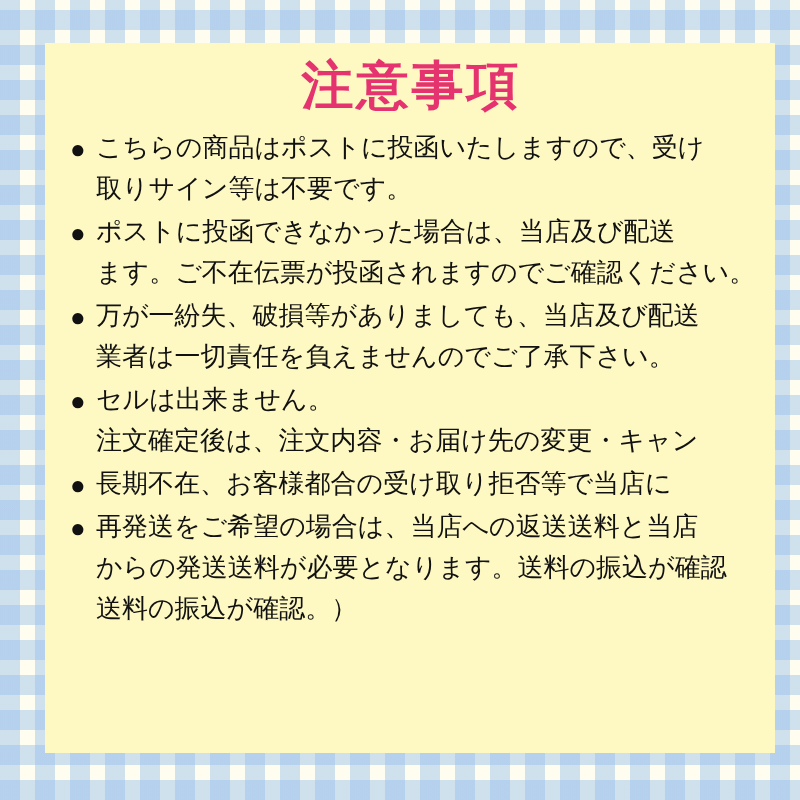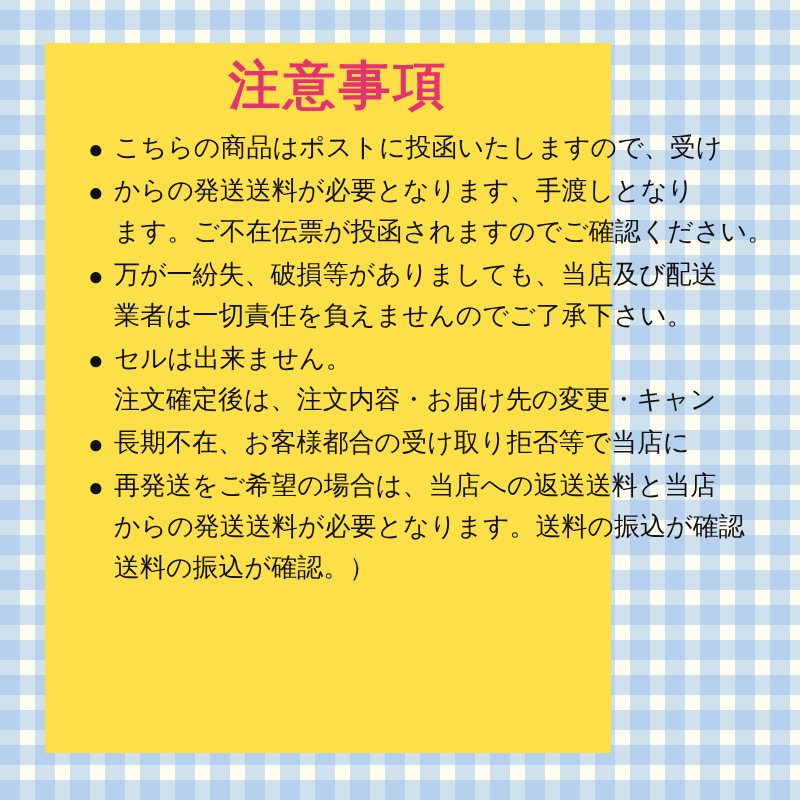--- a/index.html
+++ b/index.html
@@ -19,25 +19,25 @@
         rgba(150,190,235,0.45) 0px, rgba(150,190,235,0.45) 20px,
         transparent 20px, transparent 35px),
       repeating-linear-gradient(0deg,
         rgba(150,190,235,0.45) 0px, rgba(150,190,235,0.45) 20px,
         transparent 20px, transparent 35px);
   }
   .panel {
     position: absolute;
     left: 45px;
     top: 43px;
-    width: 566px;
+    width: 730px;
     height: 710px;
-    background: #fde047;
+    background: #fef9c3;
     box-sizing: border-box;
-    padding: 13px 22px 0 43px;
+    padding: 13px 22px 0 25px;
   }
   .title {
     margin: 0 0 13px 0;
     text-align: center;
     color: #e5336f;
     font-size: 52px;
     line-height: 1.15;
     font-weight: bold;
     letter-spacing: 3px;
   }
@@ -68,25 +68,26 @@
 
 <div class="panel">
 
   <h1 class="title">注意事項</h1>
 
   <div class="notices">
 
     <div class="notice">
       <span class="bullet">●</span>
       <div class="line">こちらの商品はポストに投函いたしますので、受け</div>
+      <div class="line">取りサイン等は不要です。</div>
     </div>
 
     <div class="notice">
       <span class="bullet">●</span>
-      <div class="line">からの発送送料が必要となります、手渡しとなり</div>
+      <div class="line">ポストに投函できなかった場合は、当店及び配送</div>
       <div class="line">ます。ご不在伝票が投函されますのでご確認ください。</div>
     </div>
 
     <div class="notice">
       <span class="bullet">●</span>
       <div class="line">万が一紛失、破損等がありましても、当店及び配送</div>
       <div class="line">業者は一切責任を負えませんのでご了承下さい。</div>
     </div>
 
     <div class="notice">

